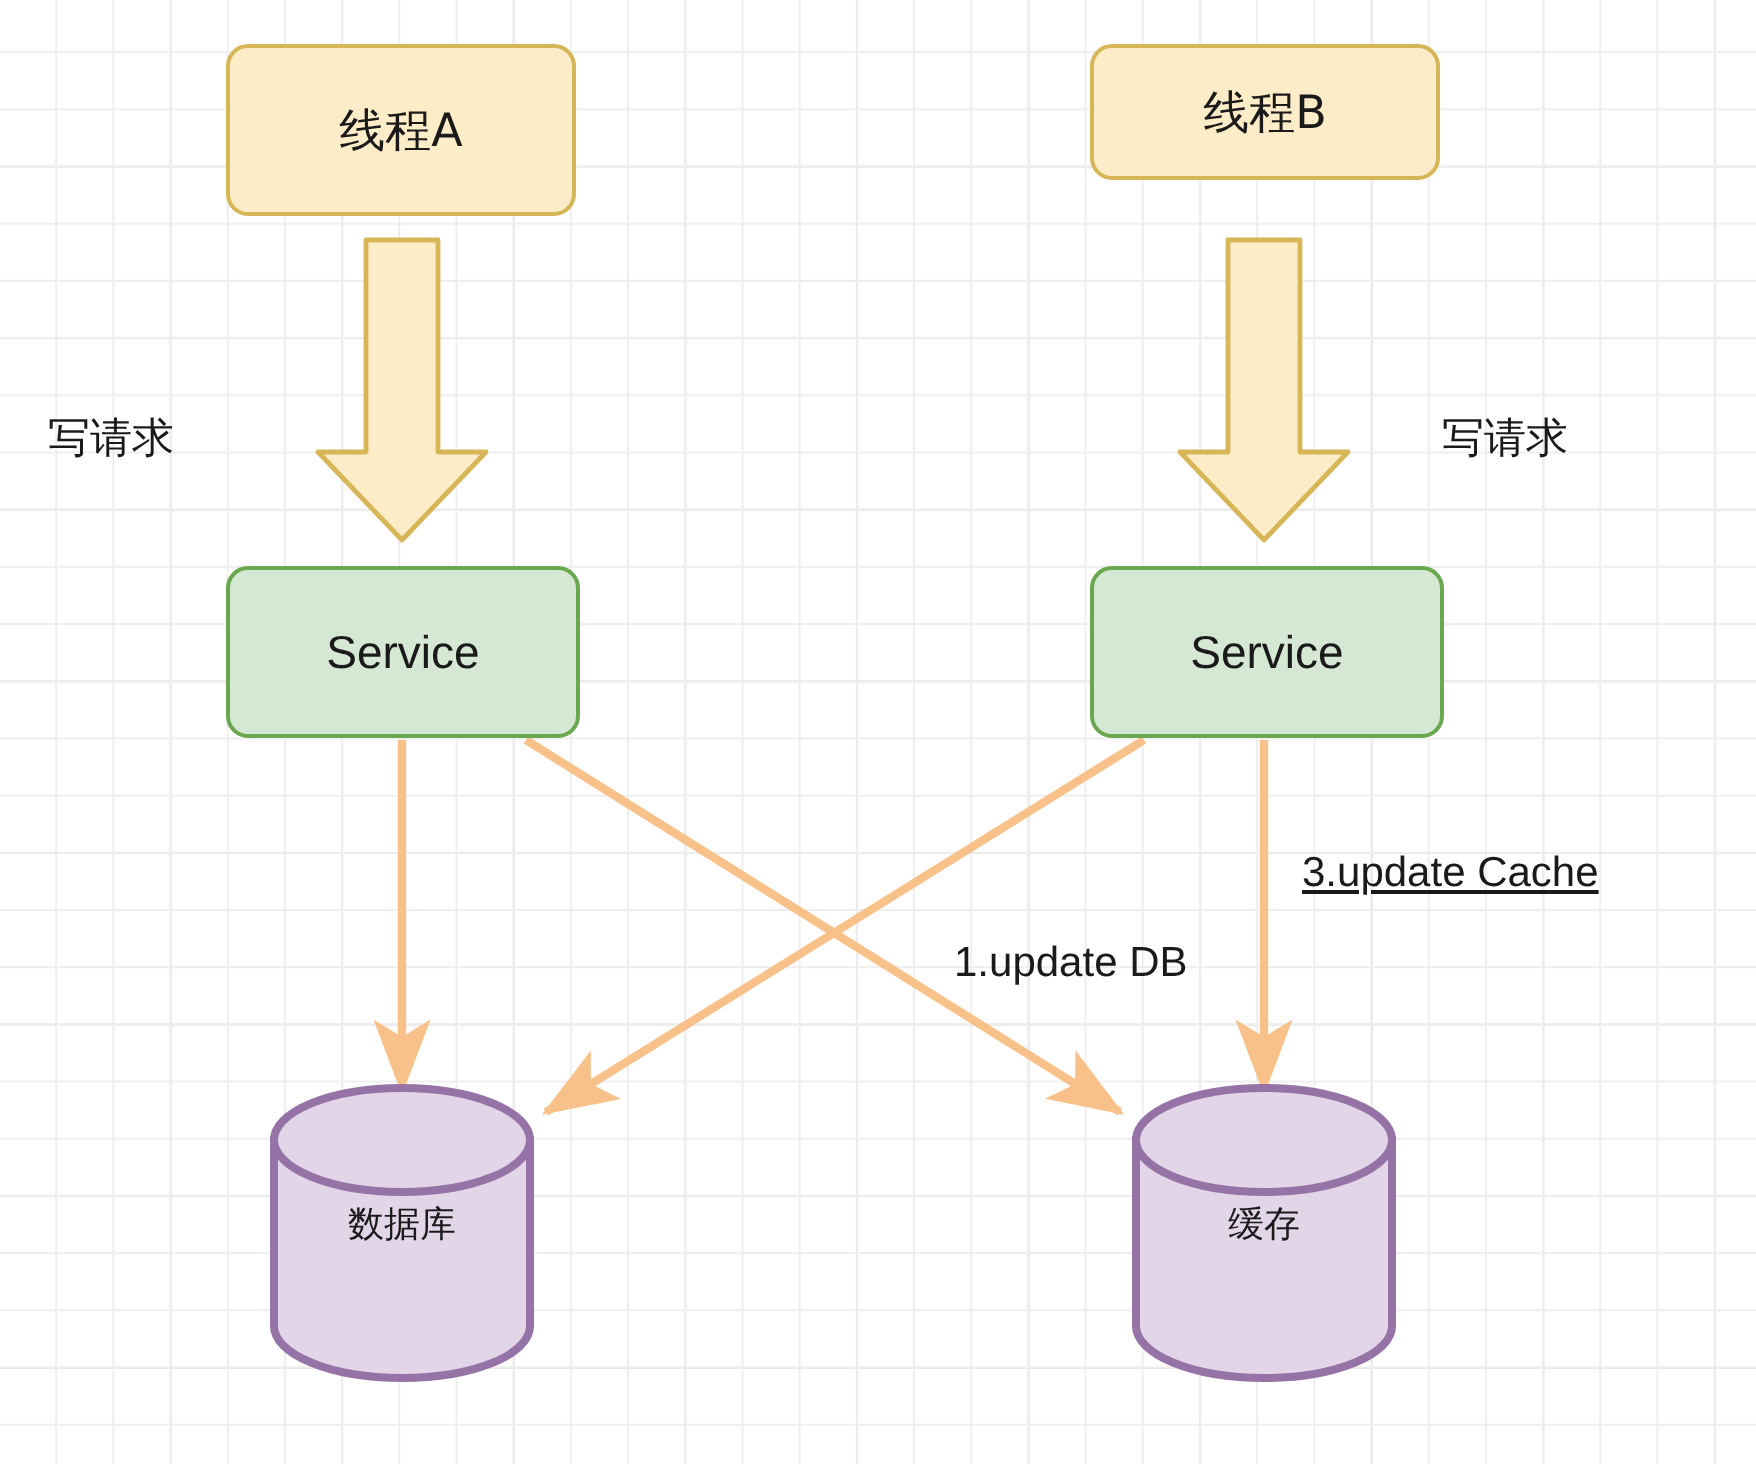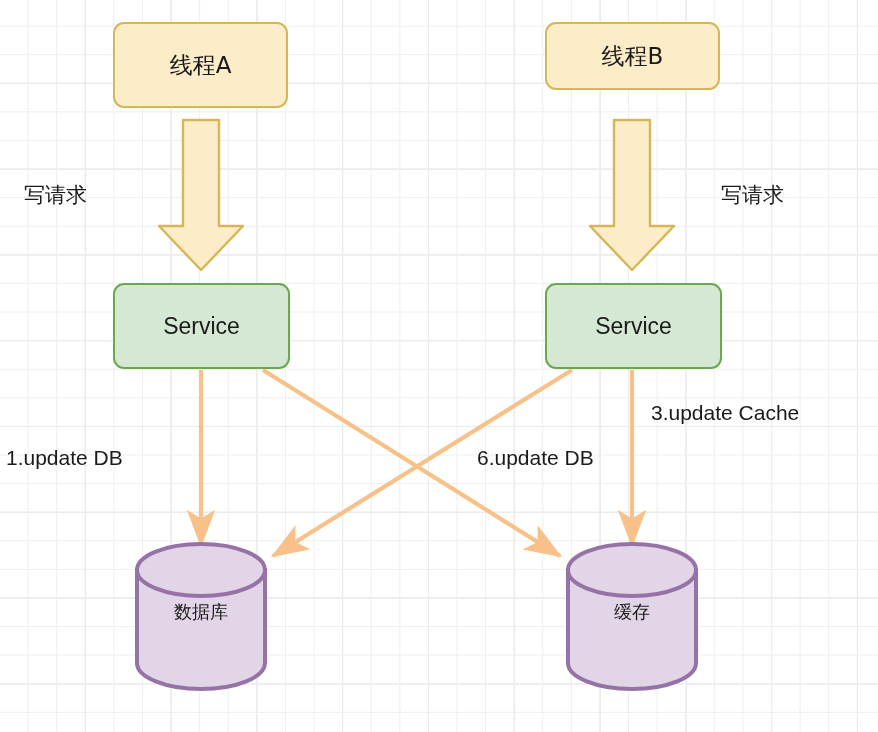--- a/index.html
+++ b/index.html
@@ -64,20 +64,21 @@
     width: 100%;
     text-align: center;
     font-size: 18px;
     color: #1a1a1a;
   }
   .edge-label {
     position: absolute;
     font-size: 21px;
     color: #1a1a1a;
     white-space: nowrap;
+    margin-top: 24px;
   }
   .cjk {
     font-family: "DejaVu Sans", "Liberation Sans", sans-serif;
   }
 </style>
 </head>
 <body>
 
 <div id="canvas">
 
@@ -133,19 +134,18 @@
 
   <div class="cyl-wrap" style="left:568px; top:600px; width:128px;">
     <div class="cyl-label cjk">缓存</div>
   </div>
 
   <div class="edge-label cjk" style="left:24px; top:181px;">写请求</div>
 
   <div class="edge-label cjk" style="left:721px; top:181px;">写请求</div>
 
 
-  <div class="edge-label" style="left:651px; top:401px;">3.update Cache</div>
+  <div class="edge-label" style="left:651px; top:401px;text-decoration:underline;">3.update Cache</div>
 
-  <div class="edge-label" style="left:6px; top:446px;">1.update DB</div>
 
-  <div class="edge-label" style="left:477px; top:446px;">6.update DB</div>
+  <div class="edge-label" style="left:477px; top:446px;">1.update DB</div>
 
 </div>
 
 </body></html>

